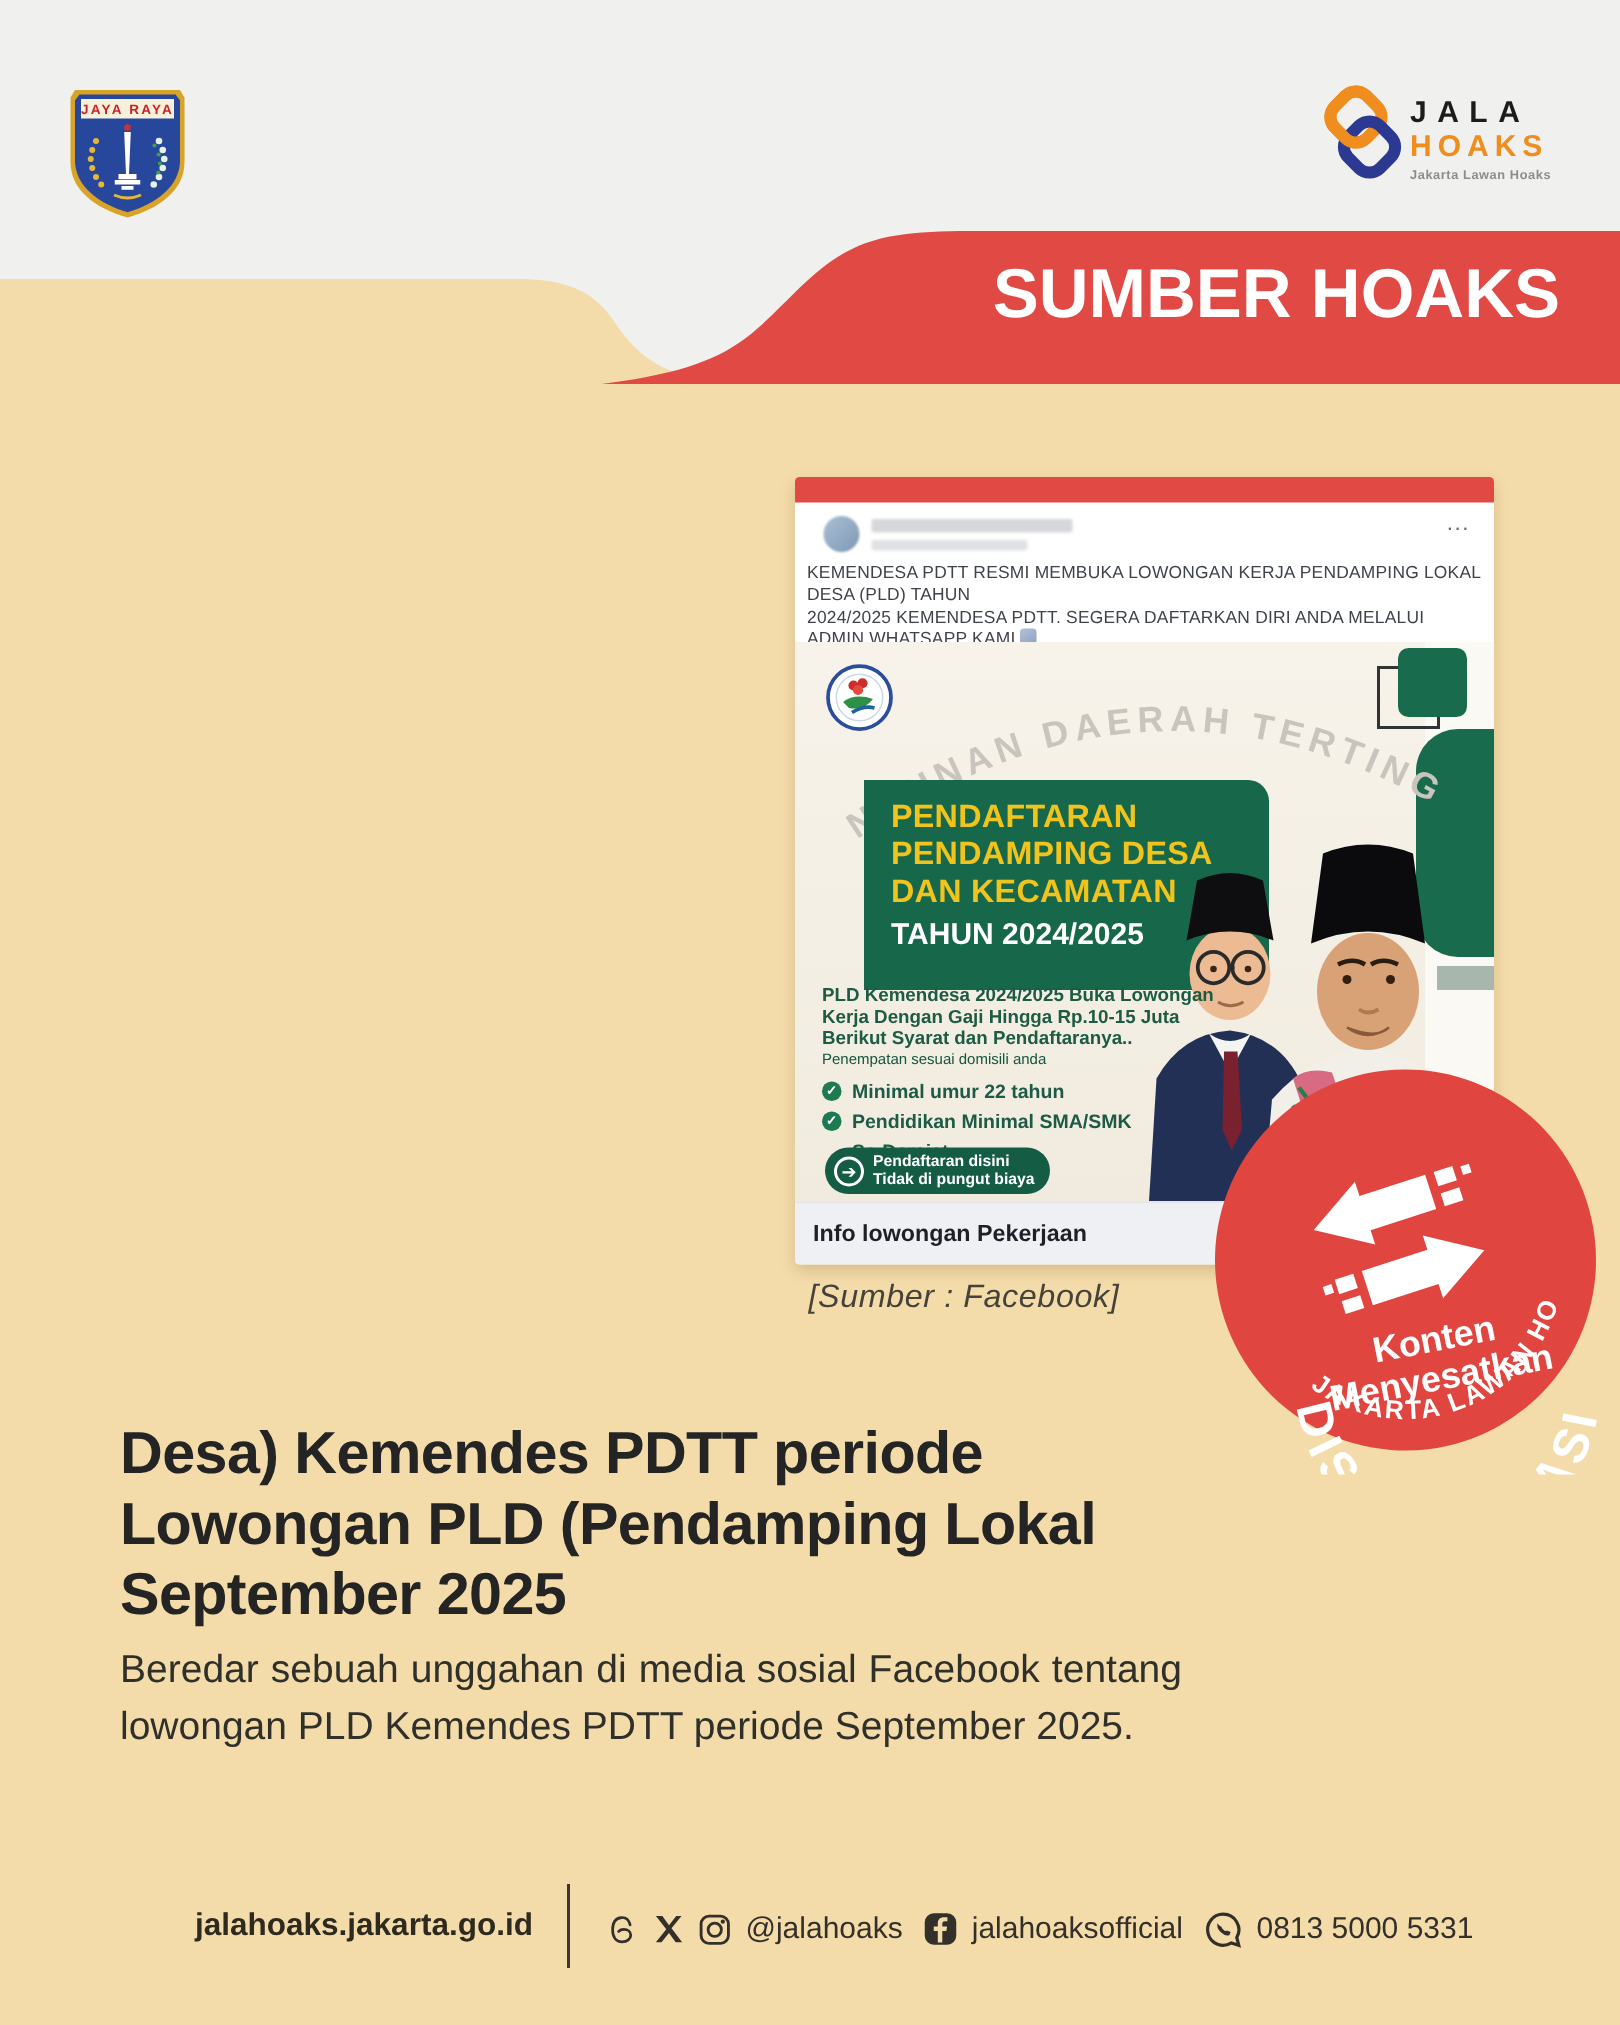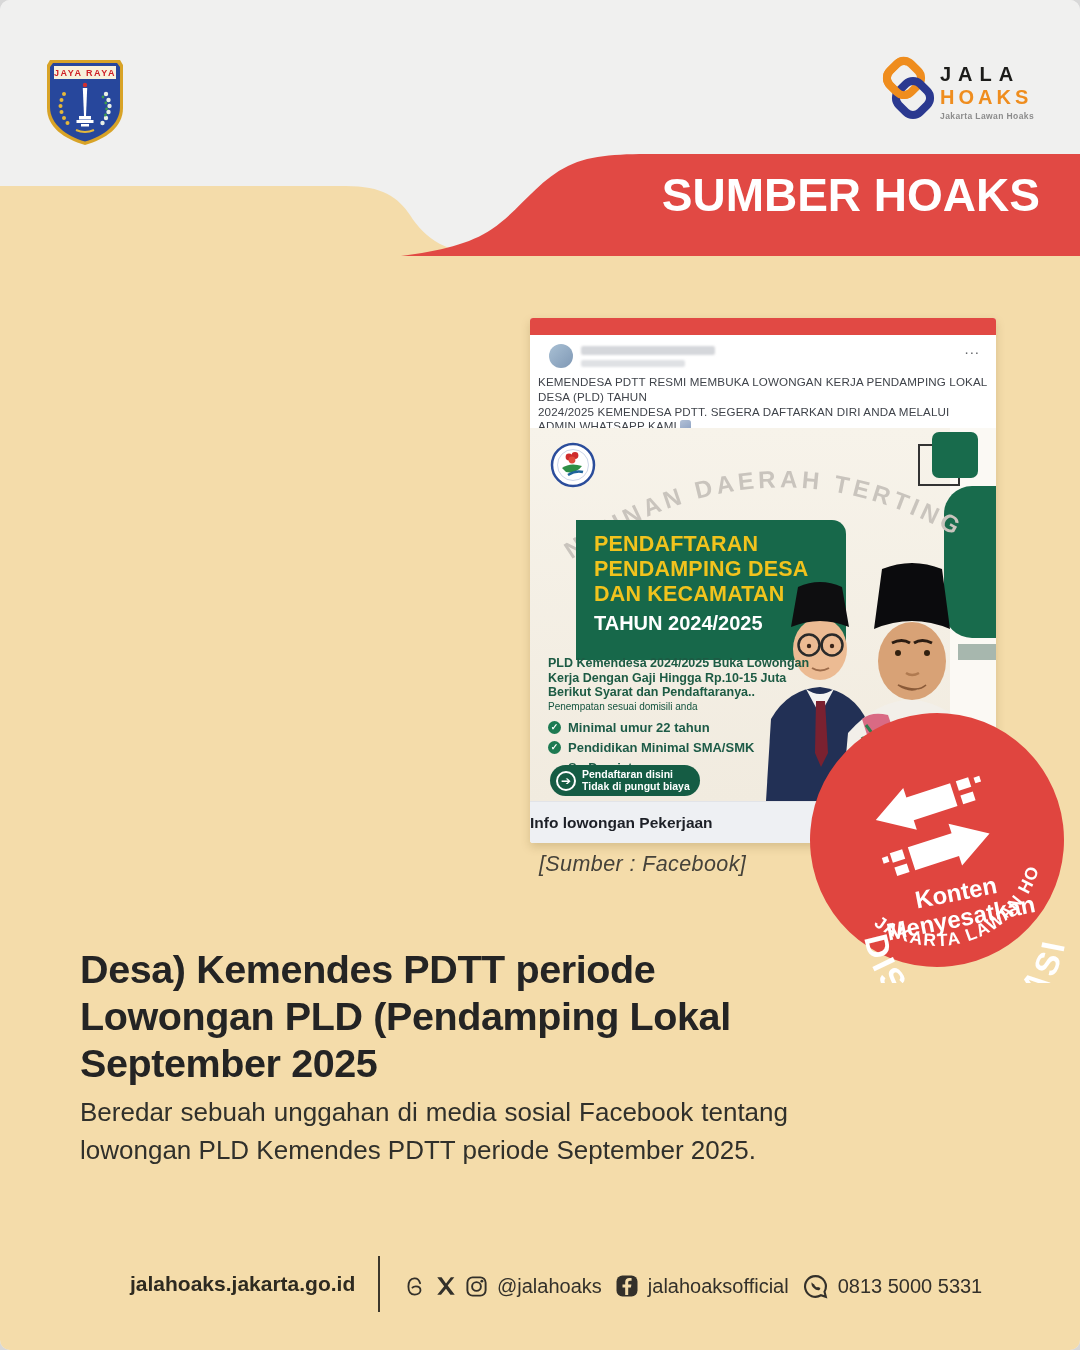--- a/index.html
+++ b/index.html
@@ -1,18 +1,18 @@
 <!DOCTYPE html>
 <html><head>
 <meta charset="utf-8">
 <style>
   html,body{margin:0;padding:0;background:#d8d8d8;}
   *{box-sizing:border-box;}
   .canvas{position:relative;width:1080px;height:1350px;overflow:hidden;
-          background:#f0f0ef;font-family:"Liberation Sans",sans-serif;border-radius:10px;}
+          background:#f0f0ef;font-family:"Liberation Sans",sans-serif;}
 
   
   #hdr-svg{position:absolute;left:0;top:0;z-index:1;}
   .cream-body{position:absolute;left:0;top:254px;right:0;bottom:0;background:#f4dcaa;z-index:0;}
   .banner-label{position:absolute;right:40px;top:170px;z-index:2;color:#ffffff;
     font-size:46px;font-weight:800;letter-spacing:0px;line-height:1.1;white-space:nowrap;}
   .crest{position:absolute;left:46px;top:58px;z-index:2;}
   .jala-logo{position:absolute;left:876px;top:56px;z-index:2;}
 
   
@@ -53,21 +53,21 @@
   .chk{width:13px;height:13px;border-radius:50%;background:#1d7a52;color:#fff;font-size:9px;
     line-height:13px;text-align:center;margin-right:7px;margin-top:1px;flex:0 0 13px;font-weight:700;}
   .req-ind{margin-left:20px;}
   .cta{position:absolute;left:20px;top:337px;width:150px;height:31px;background:#155c44;
     border-radius:16px;display:flex;align-items:center;padding-left:6px;}
   .cta-ic{width:20px;height:20px;border-radius:50%;border:2px solid #fff;color:#fff;font-size:12px;
     line-height:16px;text-align:center;margin-right:6px;flex:0 0 20px;}
   .cta-tx{color:#fff;font-size:10.5px;font-weight:700;line-height:11.5px;}
   .linkbar{position:absolute;left:0;top:483px;width:466px;height:42px;background:#eef0f3;
     border-top:1px solid #e2e4e8;color:#1d2027;font-size:15.5px;font-weight:600;line-height:42px;
-    padding-left:0;}
+    padding-left:12px;}
   .men-svg{position:absolute;right:0;top:93px;}
 
   
   .stamp{position:absolute;left:795px;top:698px;z-index:5;}
 
   
   .src-caption{position:absolute;left:539px;top:852px;z-index:4;color:#45423a;
     font-size:21.5px;font-style:italic;letter-spacing:.4px;}
   .a-title{position:absolute;left:80px;top:946px;z-index:4;color:#242424;font-size:39.5px;
     font-weight:800;line-height:47px;letter-spacing:-.4px;}

